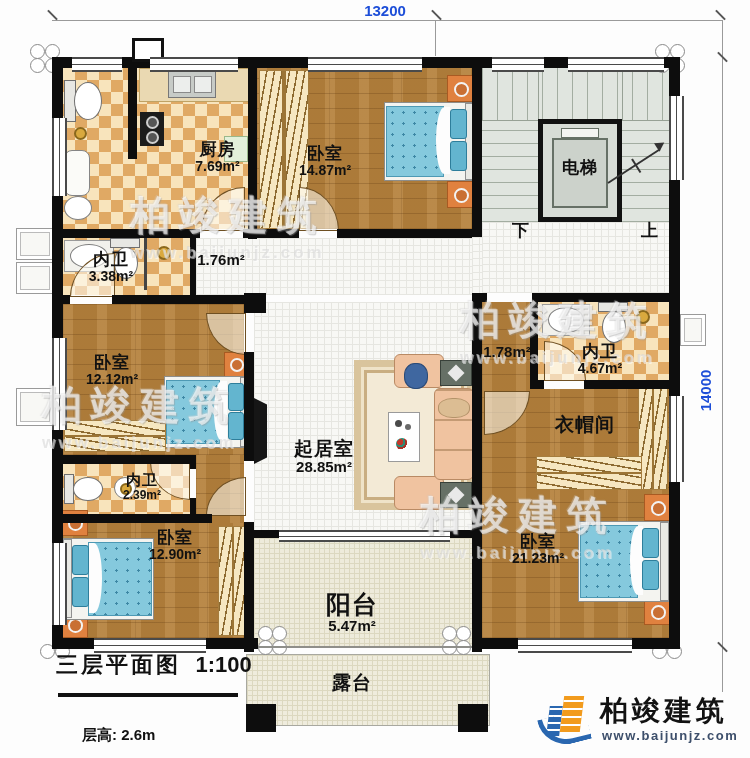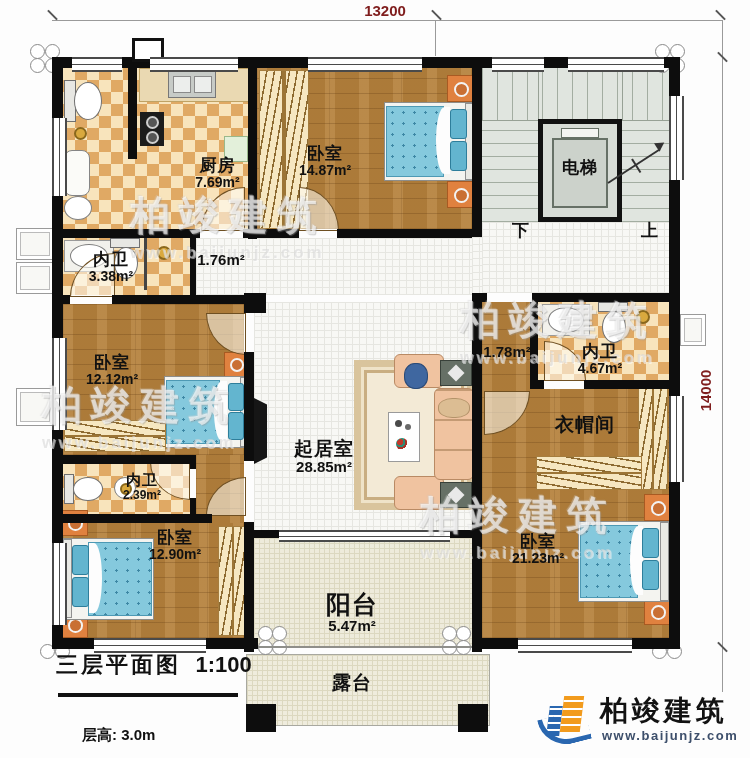--- a/index.html
+++ b/index.html
@@ -90,21 +90,21 @@
     background-image:linear-gradient(#dcd8c0 1px,transparent 1px),linear-gradient(90deg,#dcd8c0 1px,transparent 1px);
     background-size:5px 5px;z-index:1;}
   .post{background:#0d0d0d;z-index:4;}
   
   .rlabel{position:absolute;text-align:center;z-index:7;line-height:1.12;}
   .rlabel .nm{display:block;font-size:17px;font-weight:bold;letter-spacing:1px;}
   .rlabel .ar{display:block;font-size:14px;font-weight:bold;}
   .updown{position:absolute;font-size:17px;font-weight:bold;z-index:7;}
   .dimline{background:#9a9a9a;z-index:6;}
   .dimtick{background:#555;transform:rotate(45deg);z-index:6;}
-  .dimlabel{position:absolute;font-size:15px;font-weight:bold;color:#7f1d1d;z-index:6;text-align:center;}
+  .dimlabel{position:absolute;font-size:15px;font-weight:bold;color:#1d4ed8;z-index:6;text-align:center;}
   .wm{position:absolute;z-index:6;pointer-events:none;white-space:nowrap;}
   .wm .big{display:block;font-size:40px;font-weight:bold;letter-spacing:9px;color:rgba(255,255,255,.62);
     text-shadow:1px 1px 1px rgba(150,150,150,.45),-1px -1px 1px rgba(210,210,210,.4);}
   .wm .url{display:block;font-size:17px;font-weight:bold;letter-spacing:3px;color:rgba(215,215,215,.6);
     text-shadow:1px 1px 0 rgba(255,255,255,.5);}
   .titleblock{position:absolute;z-index:7;}
   .t-title{font-size:22px;font-weight:bold;letter-spacing:3px;display:inline-block;}
   .t-scale{font-size:22px;font-weight:bold;display:inline-block;margin-left:10px;}
   .t-rule{position:absolute;background:#111;}
   .t-small{position:absolute;font-size:15px;font-weight:bold;}
@@ -338,21 +338,21 @@
   <div class="abs orn" style="left:40px;top:644px;"></div>
   <div class="abs orn" style="left:55px;top:644px;"></div>
   <div class="abs orn" style="left:652px;top:644px;"></div>
   <div class="abs orn" style="left:667px;top:644px;"></div>
   <div class="abs sill" style="left:16px;top:228px;width:36px;height:30px;"></div>
   <div class="abs sill" style="left:16px;top:262px;width:36px;height:30px;"></div>
   <div class="abs sill" style="left:16px;top:388px;width:36px;height:36px;"></div>
   <div class="abs sill" style="left:680px;top:314px;width:24px;height:30px;"></div>
   <div class="abs chimney" style="left:132px;top:38px;width:26px;height:18px;"></div>
 
-  <div class="rlabel" style="left:172px;top:156px;width:91px;">
+  <div class="rlabel" style="left:172px;top:140px;width:91px;">
     <span class="nm">厨房</span>
     <span class="ar">7.69m²</span>
   </div>
   <div class="rlabel" style="left:277px;top:144px;width:96px;">
     <span class="nm">卧室</span>
     <span class="ar">14.87m²</span>
   </div>
   <div class="rlabel" style="left:71px;top:250px;width:80px;">
     <span class="nm">内卫</span>
     <span class="ar">3.38m²</span>
@@ -412,21 +412,21 @@
   </div>
   <div class="wm" style="left:420px;top:488px;">
     <span class="big">柏竣建筑</span>
     <span class="url">www.baijunjz.com</span>
   </div>
 
   <div class="titleblock" style="left:56px;top:650px;width:300px;height:100px;">
     <span class="t-title">三层平面图</span>
     <span class="t-scale">1:100</span>
     <div class="t-rule" style="left:2px;top:43px;width:180px;height:4px;"></div>
-    <div class="t-small" style="left:26px;top:76px;">层高: 3.0m</div>
+    <div class="t-small" style="left:26px;top:76px;">层高: 2.6m</div>
   </div>
 
   <div class="logo" style="left:538px;top:692px;width:210px;height:60px;">
     <div class="abs" style="left:0;top:0;width:56px;height:58px;">
       <div class="lg-blue" style="left:10px;top:14px;width:13px;height:30px;"></div>
       <div class="lg-orange" style="left:24px;top:4px;width:20px;height:36px;"></div>
       <div class="lg-swoosh" style="left:2px;top:22px;width:44px;height:26px;"></div>
     </div>
     <span class="company">柏竣建筑</span>
     <span class="site">www.baijunjz.com</span>

